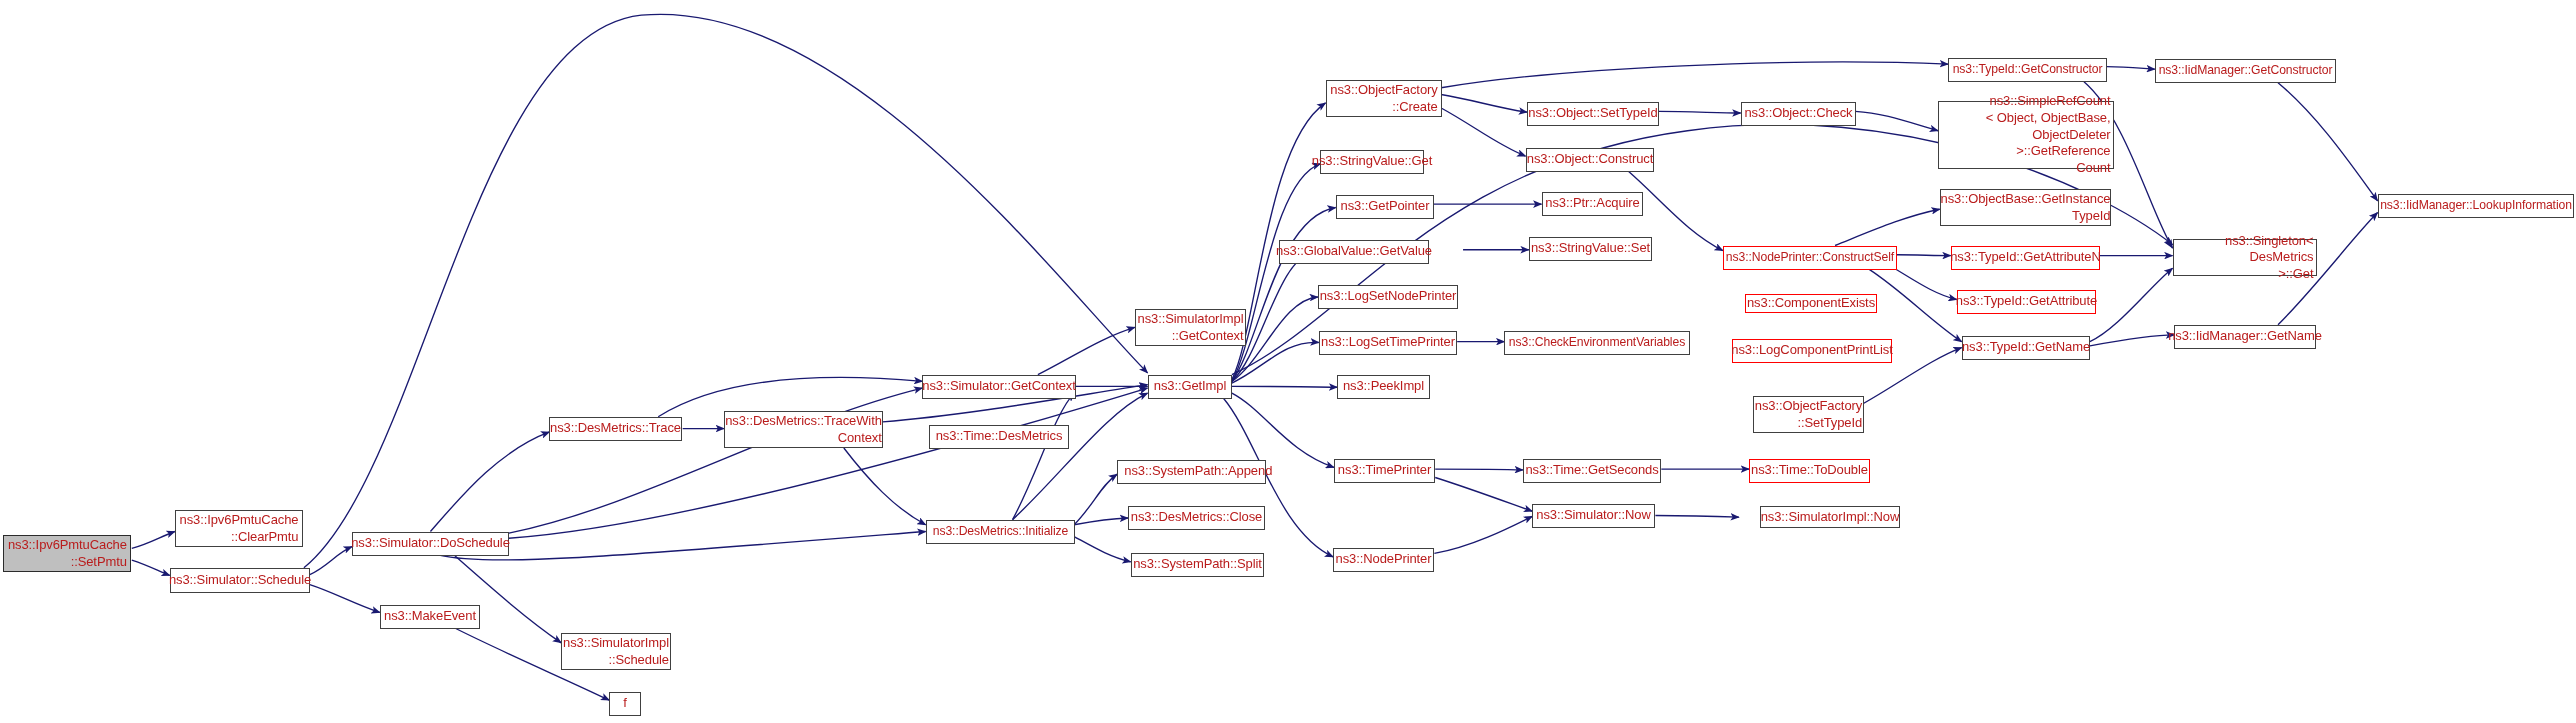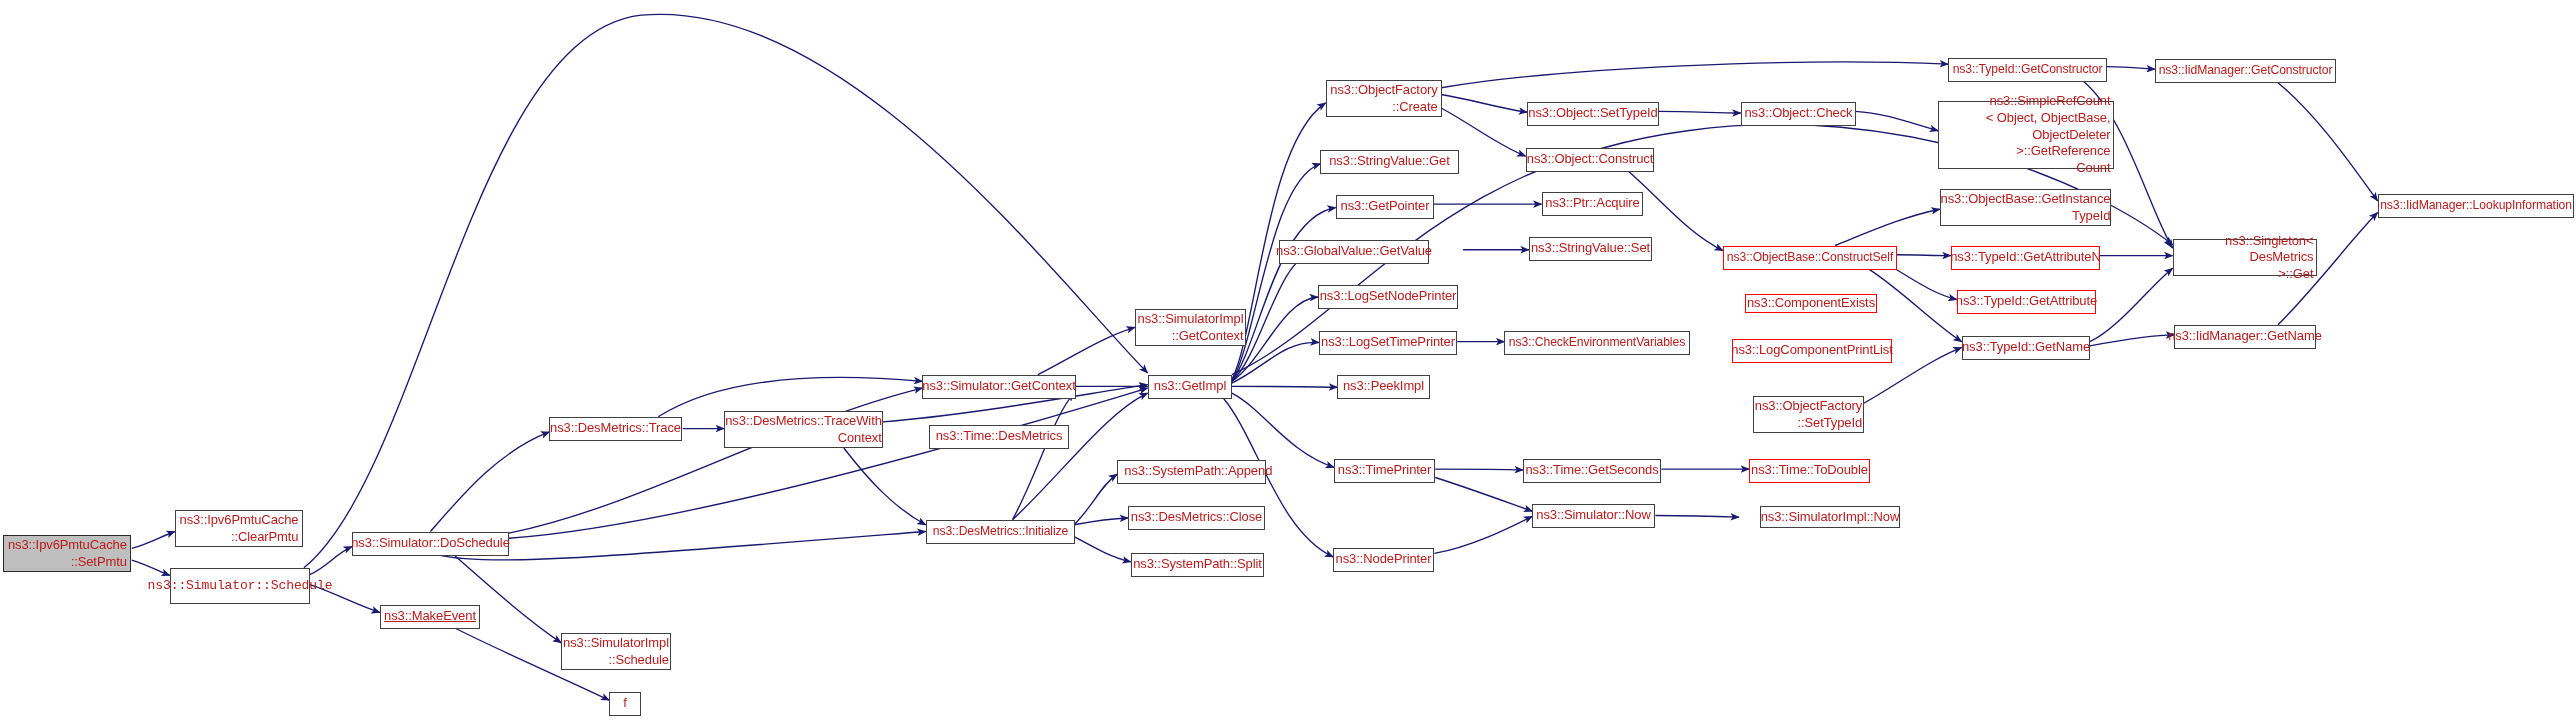--- a/index.html
+++ b/index.html
@@ -102,57 +102,57 @@
         <path d="M2700,385 C2745,340 2790,280 2818,252" fill="none" stroke="#191970" stroke-width="1.6" marker-end="url(#arw)"></path>
         <path d="M1460,444 C1600,380 1700,195 2000,155 C2250,120 2480,215 2575,290" fill="none" stroke="#191970" stroke-width="1.6" marker-end="url(#arw)"></path>
         <path d="M360,673 C500,560 560,40 760,18 C1000,-4 1250,330 1360,442" fill="none" stroke="#191970" stroke-width="1.6" marker-end="url(#arw)"></path>
       </g>
   </svg>
   <div id="node-layer">
       <div class="node root" id="n0" style="left: 3.4px; top: 535px; width: 128px; height: 37px;">ns3::Ipv6PmtuCache
 ::SetPmtu</div>
       <div class="node" id="n1" style="left: 175px; top: 510px; width: 128px; height: 37px;">ns3::Ipv6PmtuCache
 ::ClearPmtu</div>
-      <div class="node" id="n2" style="left: 170px; top: 568px; width: 140px; height: 36px; font-family: Liberation Mono, monospace;">ns3::Simulator::Schedule</div>
+      <div class="node" id="n2" style="left: 170px; top: 568px; width: 140px; height: 25px;">ns3::Simulator::Schedule</div>
       <div class="node" id="n3" style="left: 352px; top: 532px; width: 157px; height: 23.6px;">ns3::Simulator::DoSchedule</div>
-      <div class="node" id="n4" style="left: 380px; top: 605px; width: 100px; height: 23.6px; text-decoration: underline;">ns3::MakeEvent</div>
+      <div class="node" id="n4" style="left: 380px; top: 605px; width: 100px; height: 23.6px;">ns3::MakeEvent</div>
       <div class="node" id="n5" style="left: 561px; top: 633px; width: 110px; height: 37px;">ns3::SimulatorImpl
 ::Schedule</div>
       <div class="node" id="n6" style="left: 609px; top: 692px; width: 32px; height: 23.6px;">f</div>
       <div class="node" id="n7" style="left: 549px; top: 417px; width: 133px; height: 23.6px;">ns3::DesMetrics::Trace</div>
       <div class="node" id="n8" style="left: 724px; top: 411px; width: 159px; height: 37px;">ns3::DesMetrics::TraceWith
 Context</div>
       <div class="node" id="n9" style="left: 922px; top: 375px; width: 154px; height: 23.6px;">ns3::Simulator::GetContext</div>
       <div class="node" id="n10" style="left: 929px; top: 425px; width: 140px; height: 23.6px;">ns3::Time::DesMetrics</div>
       <div class="node" id="n11" style="left: 926px; top: 520px; width: 149px; height: 23.6px; font-size: 12.2px;">ns3::DesMetrics::Initialize</div>
       <div class="node" id="n12" style="left: 1135px; top: 309px; width: 111px; height: 37px;">ns3::SimulatorImpl
 ::GetContext</div>
       <div class="node" id="n13" style="left: 1148px; top: 375px; width: 84px; height: 23.6px;">ns3::GetImpl</div>
       <div class="node" id="n14" style="left: 1117px; top: 460px; width: 149px; height: 23.6px; padding-left: 16px;">ns3::SystemPath::Append</div>
       <div class="node" id="n15" style="left: 1128px; top: 506px; width: 137px; height: 23.6px;">ns3::DesMetrics::Close</div>
       <div class="node" id="n16" style="left: 1131px; top: 553px; width: 133px; height: 23.6px;">ns3::SystemPath::Split</div>
       <div class="node" id="n17" style="left: 1326px; top: 80px; width: 116px; height: 37px;">ns3::ObjectFactory
 ::Create</div>
-      <div class="node" id="n18" style="left: 1320px; top: 150px; width: 139px; height: 23.6px;">ns3::StringValue::Get</div>
+      <div class="node" id="n18" style="left: 1320px; top: 150px; width: 104px; height: 23.6px;">ns3::StringValue::Get</div>
       <div class="node" id="n19" style="left: 1336px; top: 195px; width: 98px; height: 23.6px;">ns3::GetPointer</div>
       <div class="node" id="n20" style="left: 1279px; top: 240px; width: 150px; height: 23.6px;">ns3::GlobalValue::GetValue</div>
       <div class="node" id="n21" style="left: 1318px; top: 285px; width: 140px; height: 23.6px;">ns3::LogSetNodePrinter</div>
       <div class="node" id="n22" style="left: 1319px; top: 331px; width: 138px; height: 23.6px;">ns3::LogSetTimePrinter</div>
       <div class="node" id="n23" style="left: 1337px; top: 375px; width: 93px; height: 23.6px;">ns3::PeekImpl</div>
       <div class="node" id="n24" style="left: 1334px; top: 459px; width: 101px; height: 23.6px;">ns3::TimePrinter</div>
       <div class="node" id="n25" style="left: 1333px; top: 548px; width: 101px; height: 23.6px;">ns3::NodePrinter</div>
       <div class="node" id="n26" style="left: 1527px; top: 102px; width: 132px; height: 23.6px;">ns3::Object::SetTypeId</div>
       <div class="node" id="n27" style="left: 1526px; top: 148px; width: 128px; height: 23.6px;">ns3::Object::Construct</div>
       <div class="node" id="n28" style="left: 1542px; top: 192px; width: 101px; height: 23.6px;">ns3::Ptr::Acquire</div>
       <div class="node" id="n29" style="left: 1529px; top: 237px; width: 123px; height: 23.6px;">ns3::StringValue::Set</div>
       <div class="node" id="n30" style="left: 1504px; top: 331px; width: 186px; height: 23.6px; font-size: 12.2px;">ns3::CheckEnvironmentVariables</div>
       <div class="node" id="n31" style="left: 1523px; top: 459px; width: 138px; height: 23.6px;">ns3::Time::GetSeconds</div>
       <div class="node" id="n32" style="left: 1532px; top: 504px; width: 123px; height: 23.6px;">ns3::Simulator::Now</div>
       <div class="node" id="n33" style="left: 1741px; top: 102px; width: 115px; height: 23.6px;">ns3::Object::Check</div>
-      <div class="node red" id="n34" style="left: 1723px; top: 246px; width: 174px; height: 23.6px; font-size: 12.2px;">ns3::ObjectBase::ConstructSelf</div>
+      <div class="node red" id="n34" style="left: 1723px; top: 246px; width: 174px; height: 23.6px; font-size: 12.2px;">ns3::NodePrinter::ConstructSelf</div>
       <div class="node red" id="n35" style="left: 1745px; top: 294px; width: 132px; height: 19px;">ns3::ComponentExists</div>
       <div class="node red" id="n36" style="left: 1732px; top: 339px; width: 160px; height: 23.6px;">ns3::LogComponentPrintList</div>
       <div class="node" id="n37" style="left: 1753px; top: 396px; width: 111px; height: 37px;">ns3::ObjectFactory
 ::SetTypeId</div>
       <div class="node red" id="n38" style="left: 1749px; top: 459px; width: 121px; height: 23.6px;">ns3::Time::ToDouble</div>
       <div class="node" id="n39" style="left: 1739px; top: 506px; width: 140px; height: 22px; margin-left: 21px;">ns3::SimulatorImpl::Now</div>
       <div class="node" id="n40" style="left: 1948px; top: 58px; width: 159px; height: 23.6px; font-size: 12.2px;">ns3::TypeId::GetConstructor</div>
       <div class="node" id="n41" style="left: 1938px; top: 101px; width: 176px; height: 68px;">ns3::SimpleRefCount
 &lt; Object, ObjectBase,
  ObjectDeleter &gt;::GetReference

